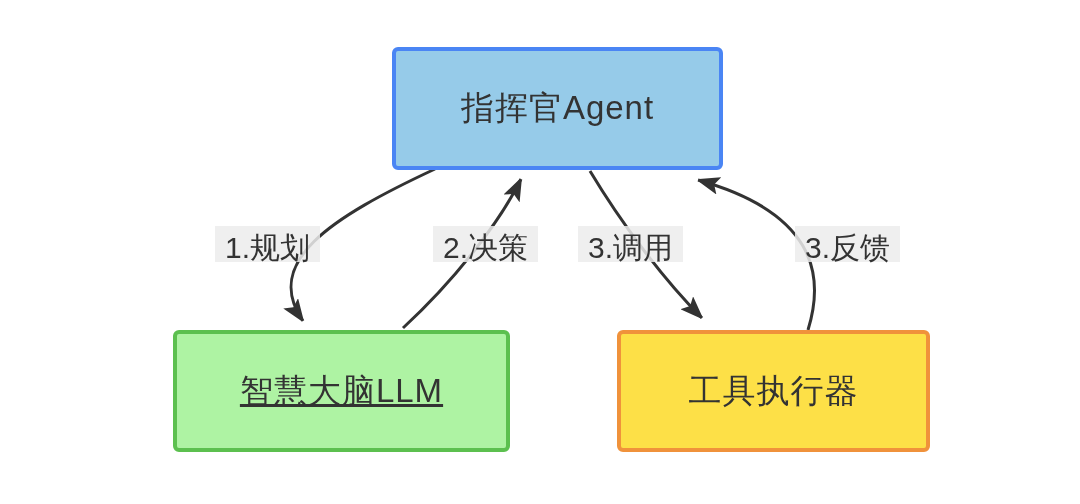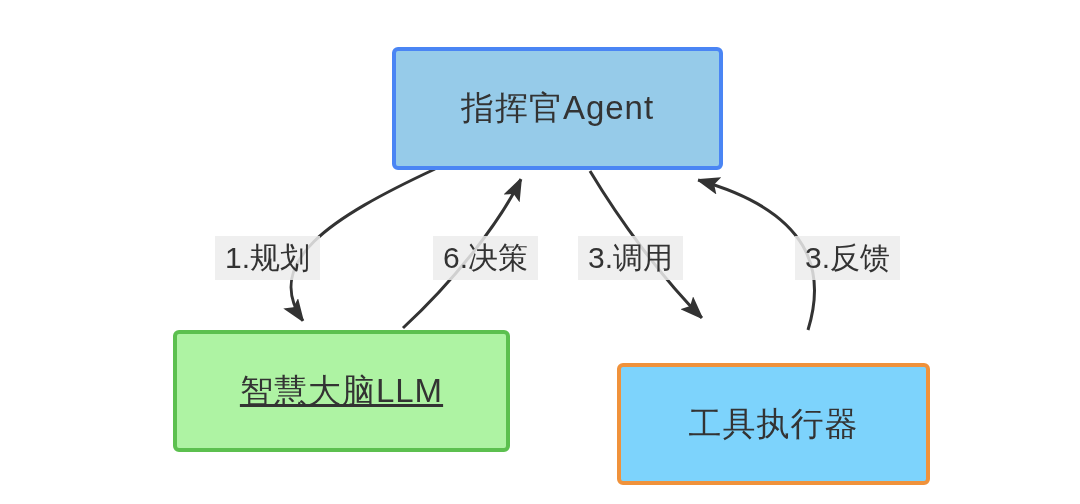--- a/index.html
+++ b/index.html
@@ -33,22 +33,22 @@
     font-weight: 500;
     color: #333333;
     letter-spacing: 1px;
     z-index: 3;
   }
   #node-commander { left: 392px; top: 47px;  width: 331px; height: 123px; }
   #node-llm       { left: 173px; top: 330px; width: 337px; height: 122px; }
   #node-tools     { left: 617px; top: 330px; width: 313px; height: 122px; }
   .edge-label {
     position: absolute;
-    top: 236px;
-    height: 44px;
+    top: 226px;
+    height: 36px;
     line-height: 44px;
     padding: 0 10px;
     background: rgba(236,236,236,0.85);
     color: #333333;
     font-size: 30px;
     font-weight: 500;
     white-space: nowrap;
     z-index: 2;
   }
   #label-planning { left: 215px; }
@@ -67,27 +67,27 @@
         <path d="M0,0 L8,3 L0,6 L1.6,3 Z" fill="#333333"></path>
       </marker>
     </defs>
     <path d="M 435 169 C 330 218, 262 262, 303 321" fill="none" stroke="#333333" stroke-width="3" marker-end="url(#arrowhead)"></path>
     <path d="M 403 328 C 455 280, 500 222, 521 179" fill="none" stroke="#333333" stroke-width="3" marker-end="url(#arrowhead)"></path>
     <path d="M 590 171 C 620 221, 662 278, 702 318" fill="none" stroke="#333333" stroke-width="3" marker-end="url(#arrowhead)"></path>
     <path d="M 808 330 C 826 272, 812 212, 698 180" fill="none" stroke="#333333" stroke-width="3" marker-end="url(#arrowhead)"></path>
   </svg>
 
   <div class="edge-label" id="label-planning">1.规划</div>
-  <div class="edge-label" id="label-decision">6.决策</div>
+  <div class="edge-label" id="label-decision">2.决策</div>
   <div class="edge-label" id="label-call">3.调用</div>
   <div class="edge-label" id="label-feedback">3.反馈</div>
 
   <div class="node" id="node-commander" style="background: rgb(150, 203, 233); border-color: rgb(74, 133, 244);">
     <span>指挥官Agent</span>
   </div>
   <div class="node" id="node-llm" style="background: rgb(174, 243, 163); border-color: rgb(92, 192, 79); text-decoration: underline;">
     <span>智慧大脑LLM</span>
   </div>
-  <div class="node" id="node-tools" style="background: #7dd3fc; border-color: rgb(240, 146, 59); margin-top: 33px;">
+  <div class="node" id="node-tools" style="background: #fde047; border-color: rgb(240, 146, 59);">
     <span>工具执行器</span>
   </div>
 
 </div>
 
 </body></html>

